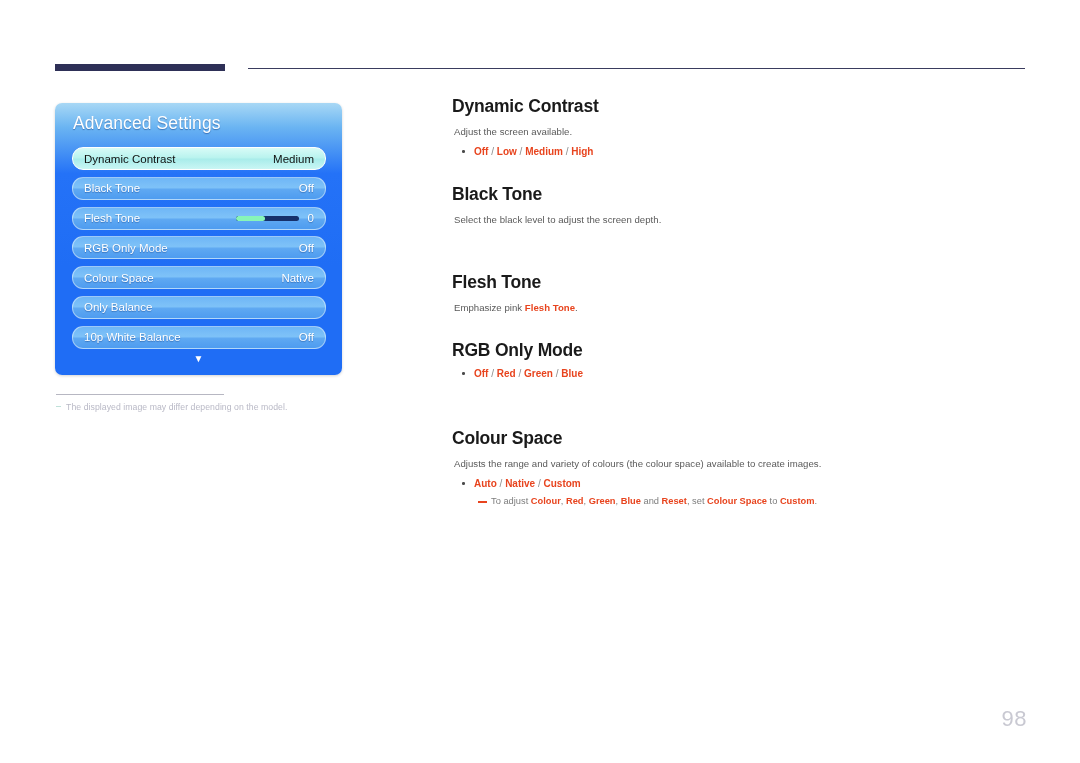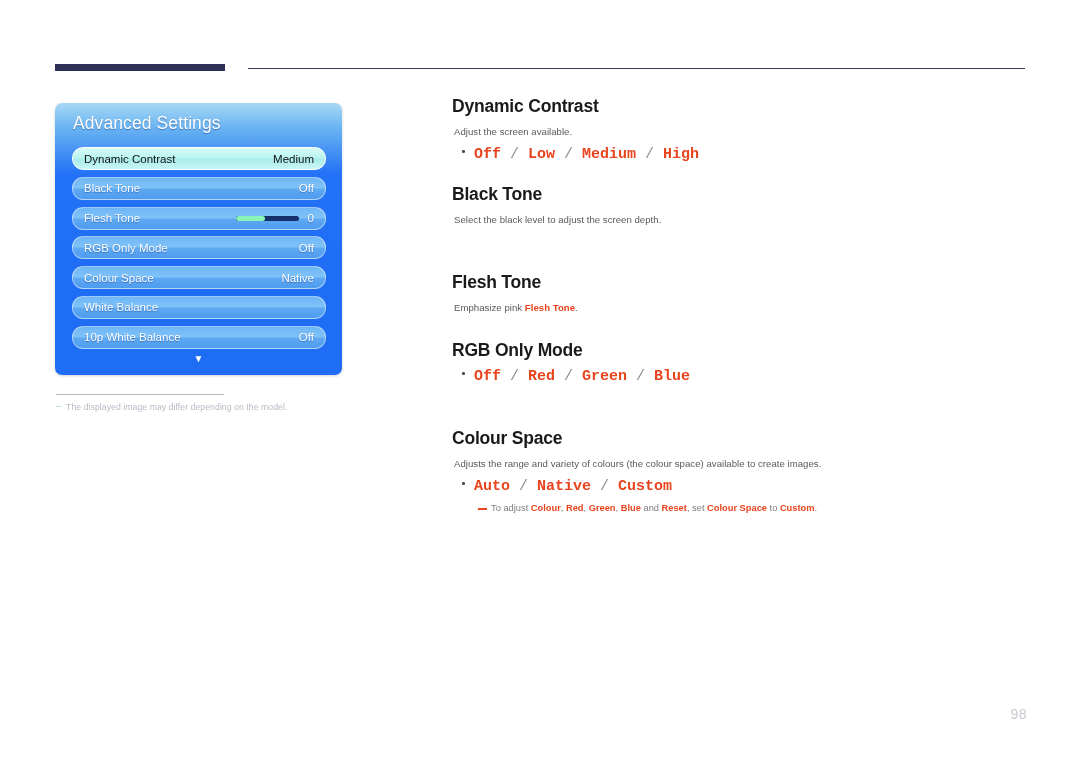--- a/index.html
+++ b/index.html
@@ -186,24 +186,23 @@
     letter-spacing: 0.03px;
   }
   ul.opt-list {
     margin: 5px 0 0 0;
     padding: 0;
     list-style: none;
   }
   ul.opt-list li {
     position: relative;
     padding-left: 22px;
-    font-size: 15px;
+    font-size: 10px;
     line-height: 1.5;
     color: #555;
-    font-family: Liberation Mono, monospace;
   }
   ul.opt-list li:before {
     content: "";
     position: absolute;
     left: 10px;
     top: 6px;
     width: 2.6px;
     height: 2.6px;
     border-radius: 50%;
     background: #4a4a4a;
@@ -234,21 +233,21 @@
   #sec-black-tone       { position: absolute; left: 0;  top: 88px;  width: 580px; }
   #sec-flesh-tone       { position: absolute; left: 0;  top: 176px; width: 580px; }
   #sec-rgb-only-mode    { position: absolute; left: 0;  top: 244px; width: 580px; }
   #sec-colour-space     { position: absolute; left: 0;  top: 332px; width: 580px; }
 
   
   #page-number {
     position: absolute;
     right: 53px;
     top: 706px;
-    font-size: 14px;
+    font-size: 22px;
     color: #c9c9d2;
     letter-spacing: 0.5px;
   }
 </style>
 </head>
 <body>
 
 <div id="header-rules">
   <div class="header-thick-bar"></div>
   <div class="header-thin-line"></div>
@@ -283,21 +282,21 @@
       <span class="osd-label">RGB Only Mode</span>
       <span class="osd-value">Off</span>
     </div>
 
     <div class="osd-row">
       <span class="osd-label">Colour Space</span>
       <span class="osd-value">Native</span>
     </div>
 
     <div class="osd-row">
-      <span class="osd-label">White Balance</span>
+      <span class="osd-label">Only Balance</span>
       <span class="osd-value"></span>
     </div>
 
     <div class="osd-row">
       <span class="osd-label">10p White Balance</span>
       <span class="osd-value">Off</span>
     </div>
 
   </div>
 

